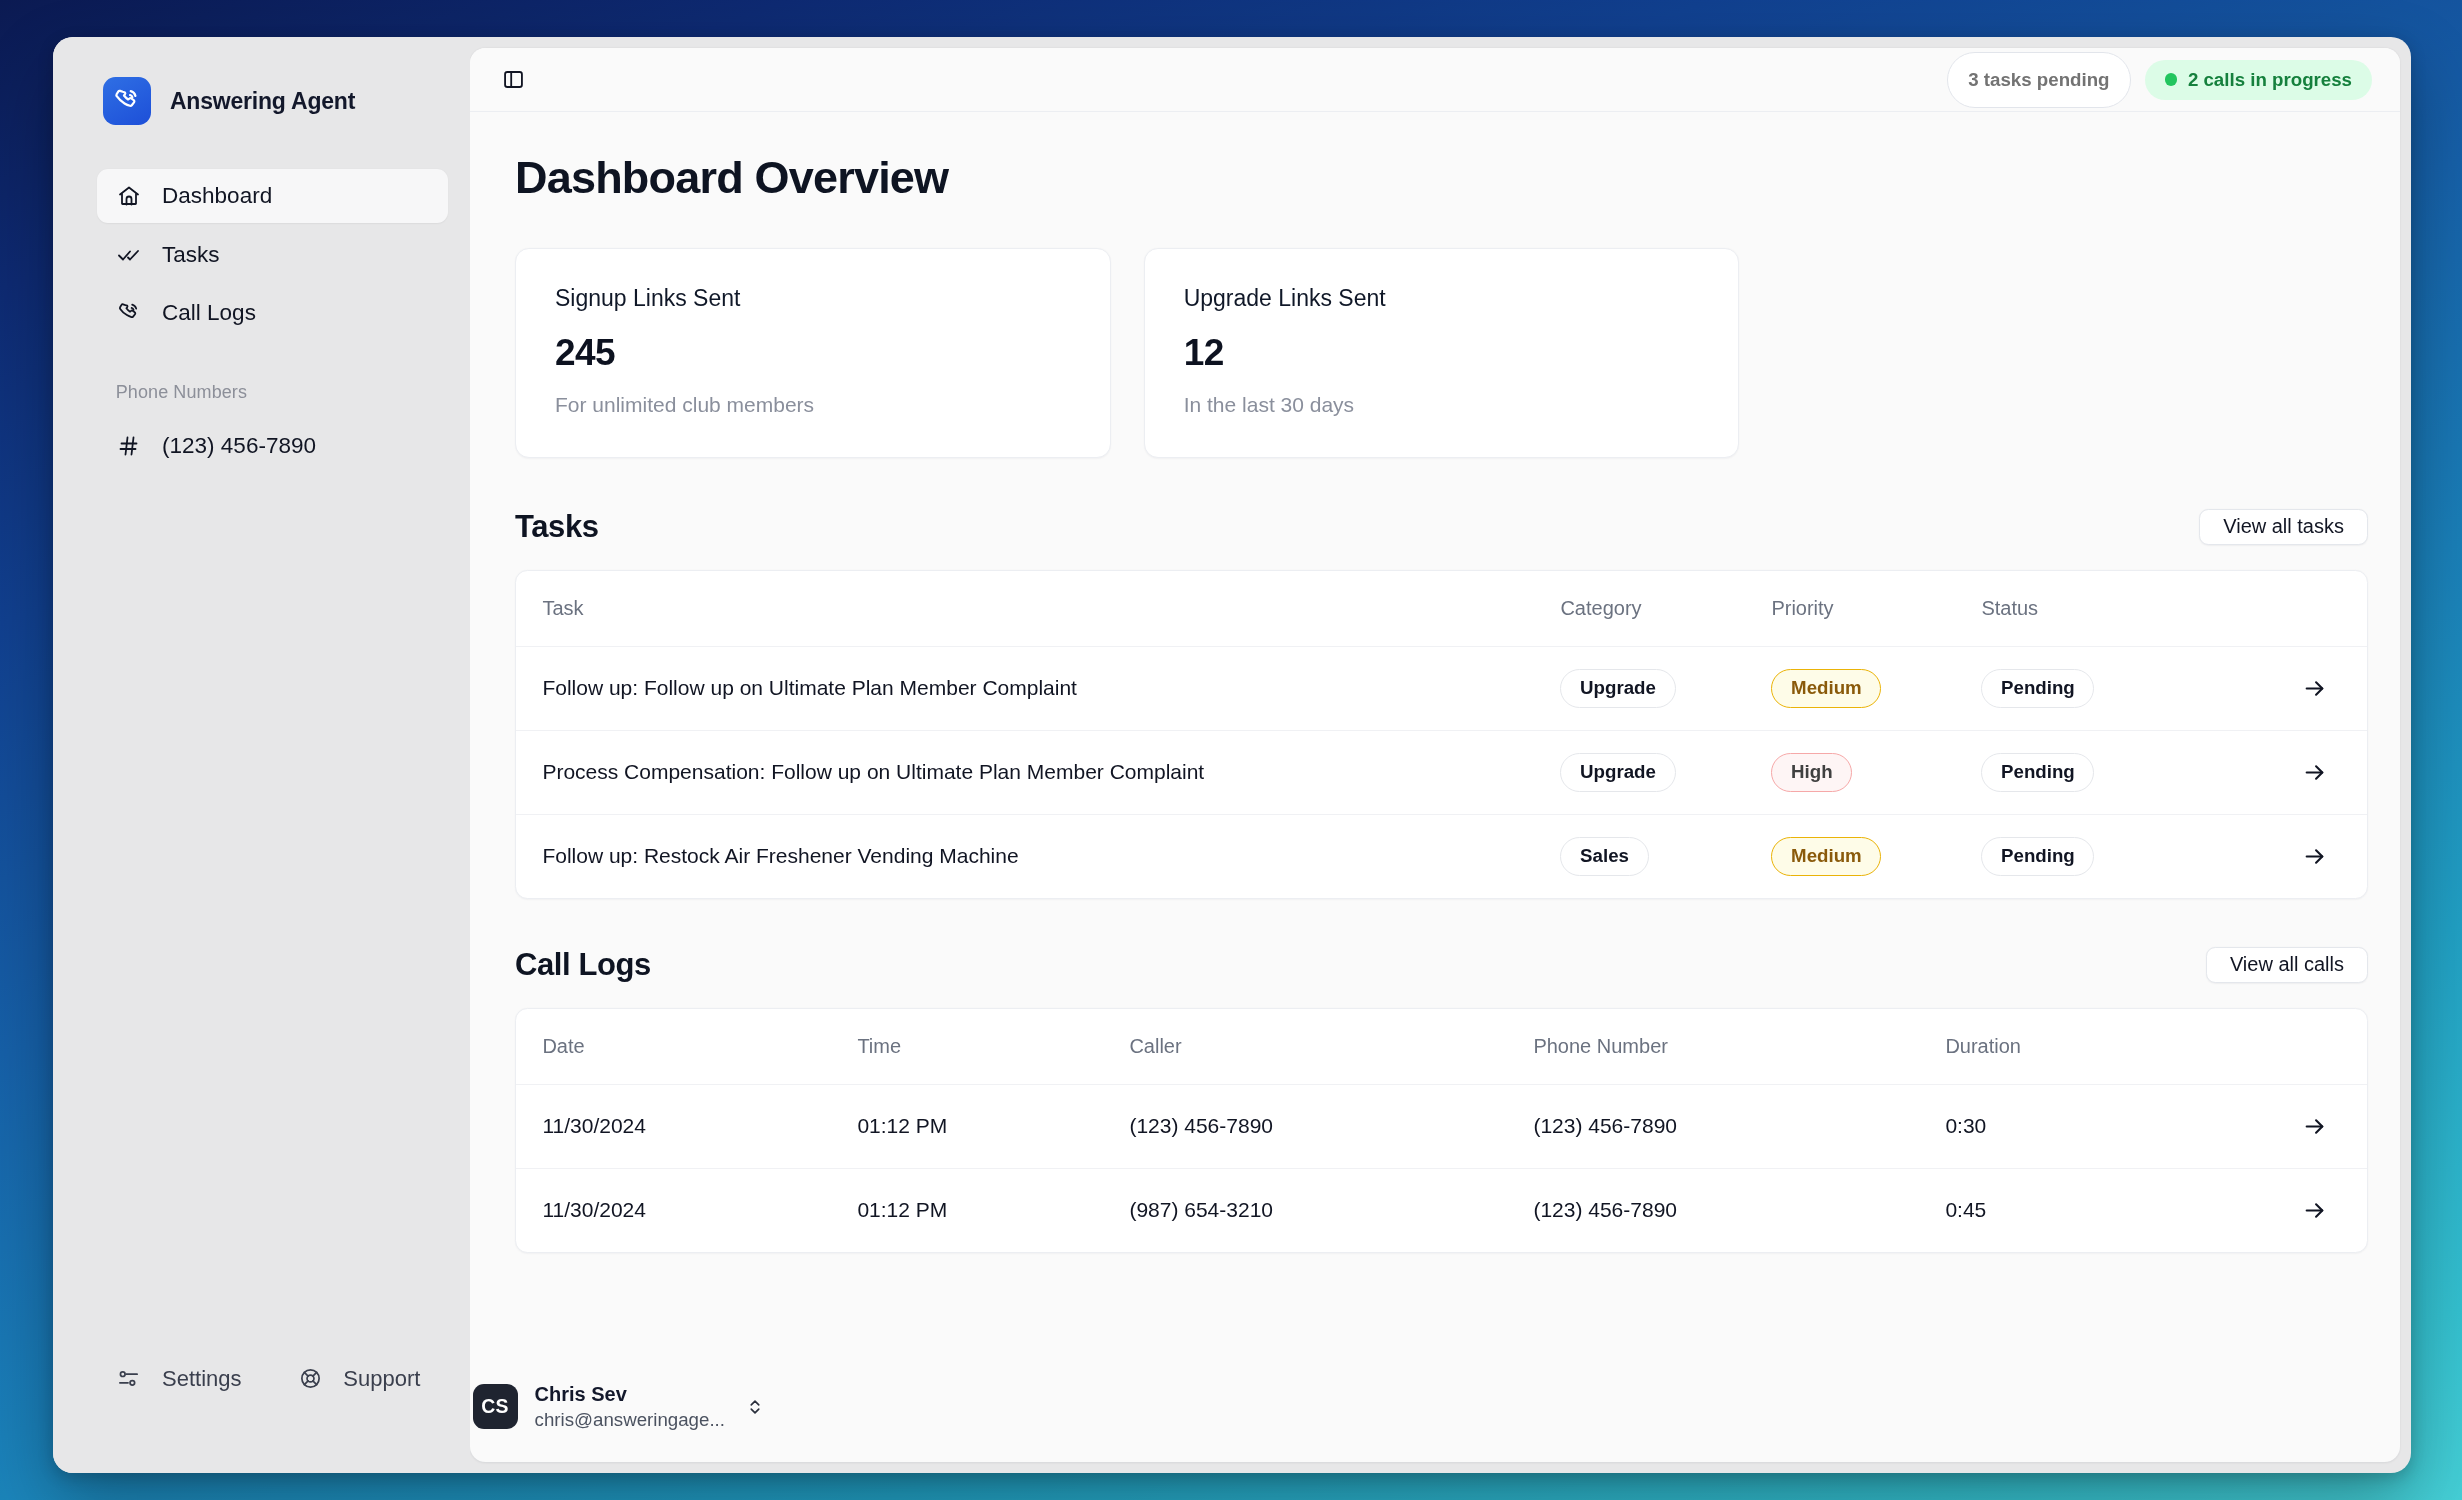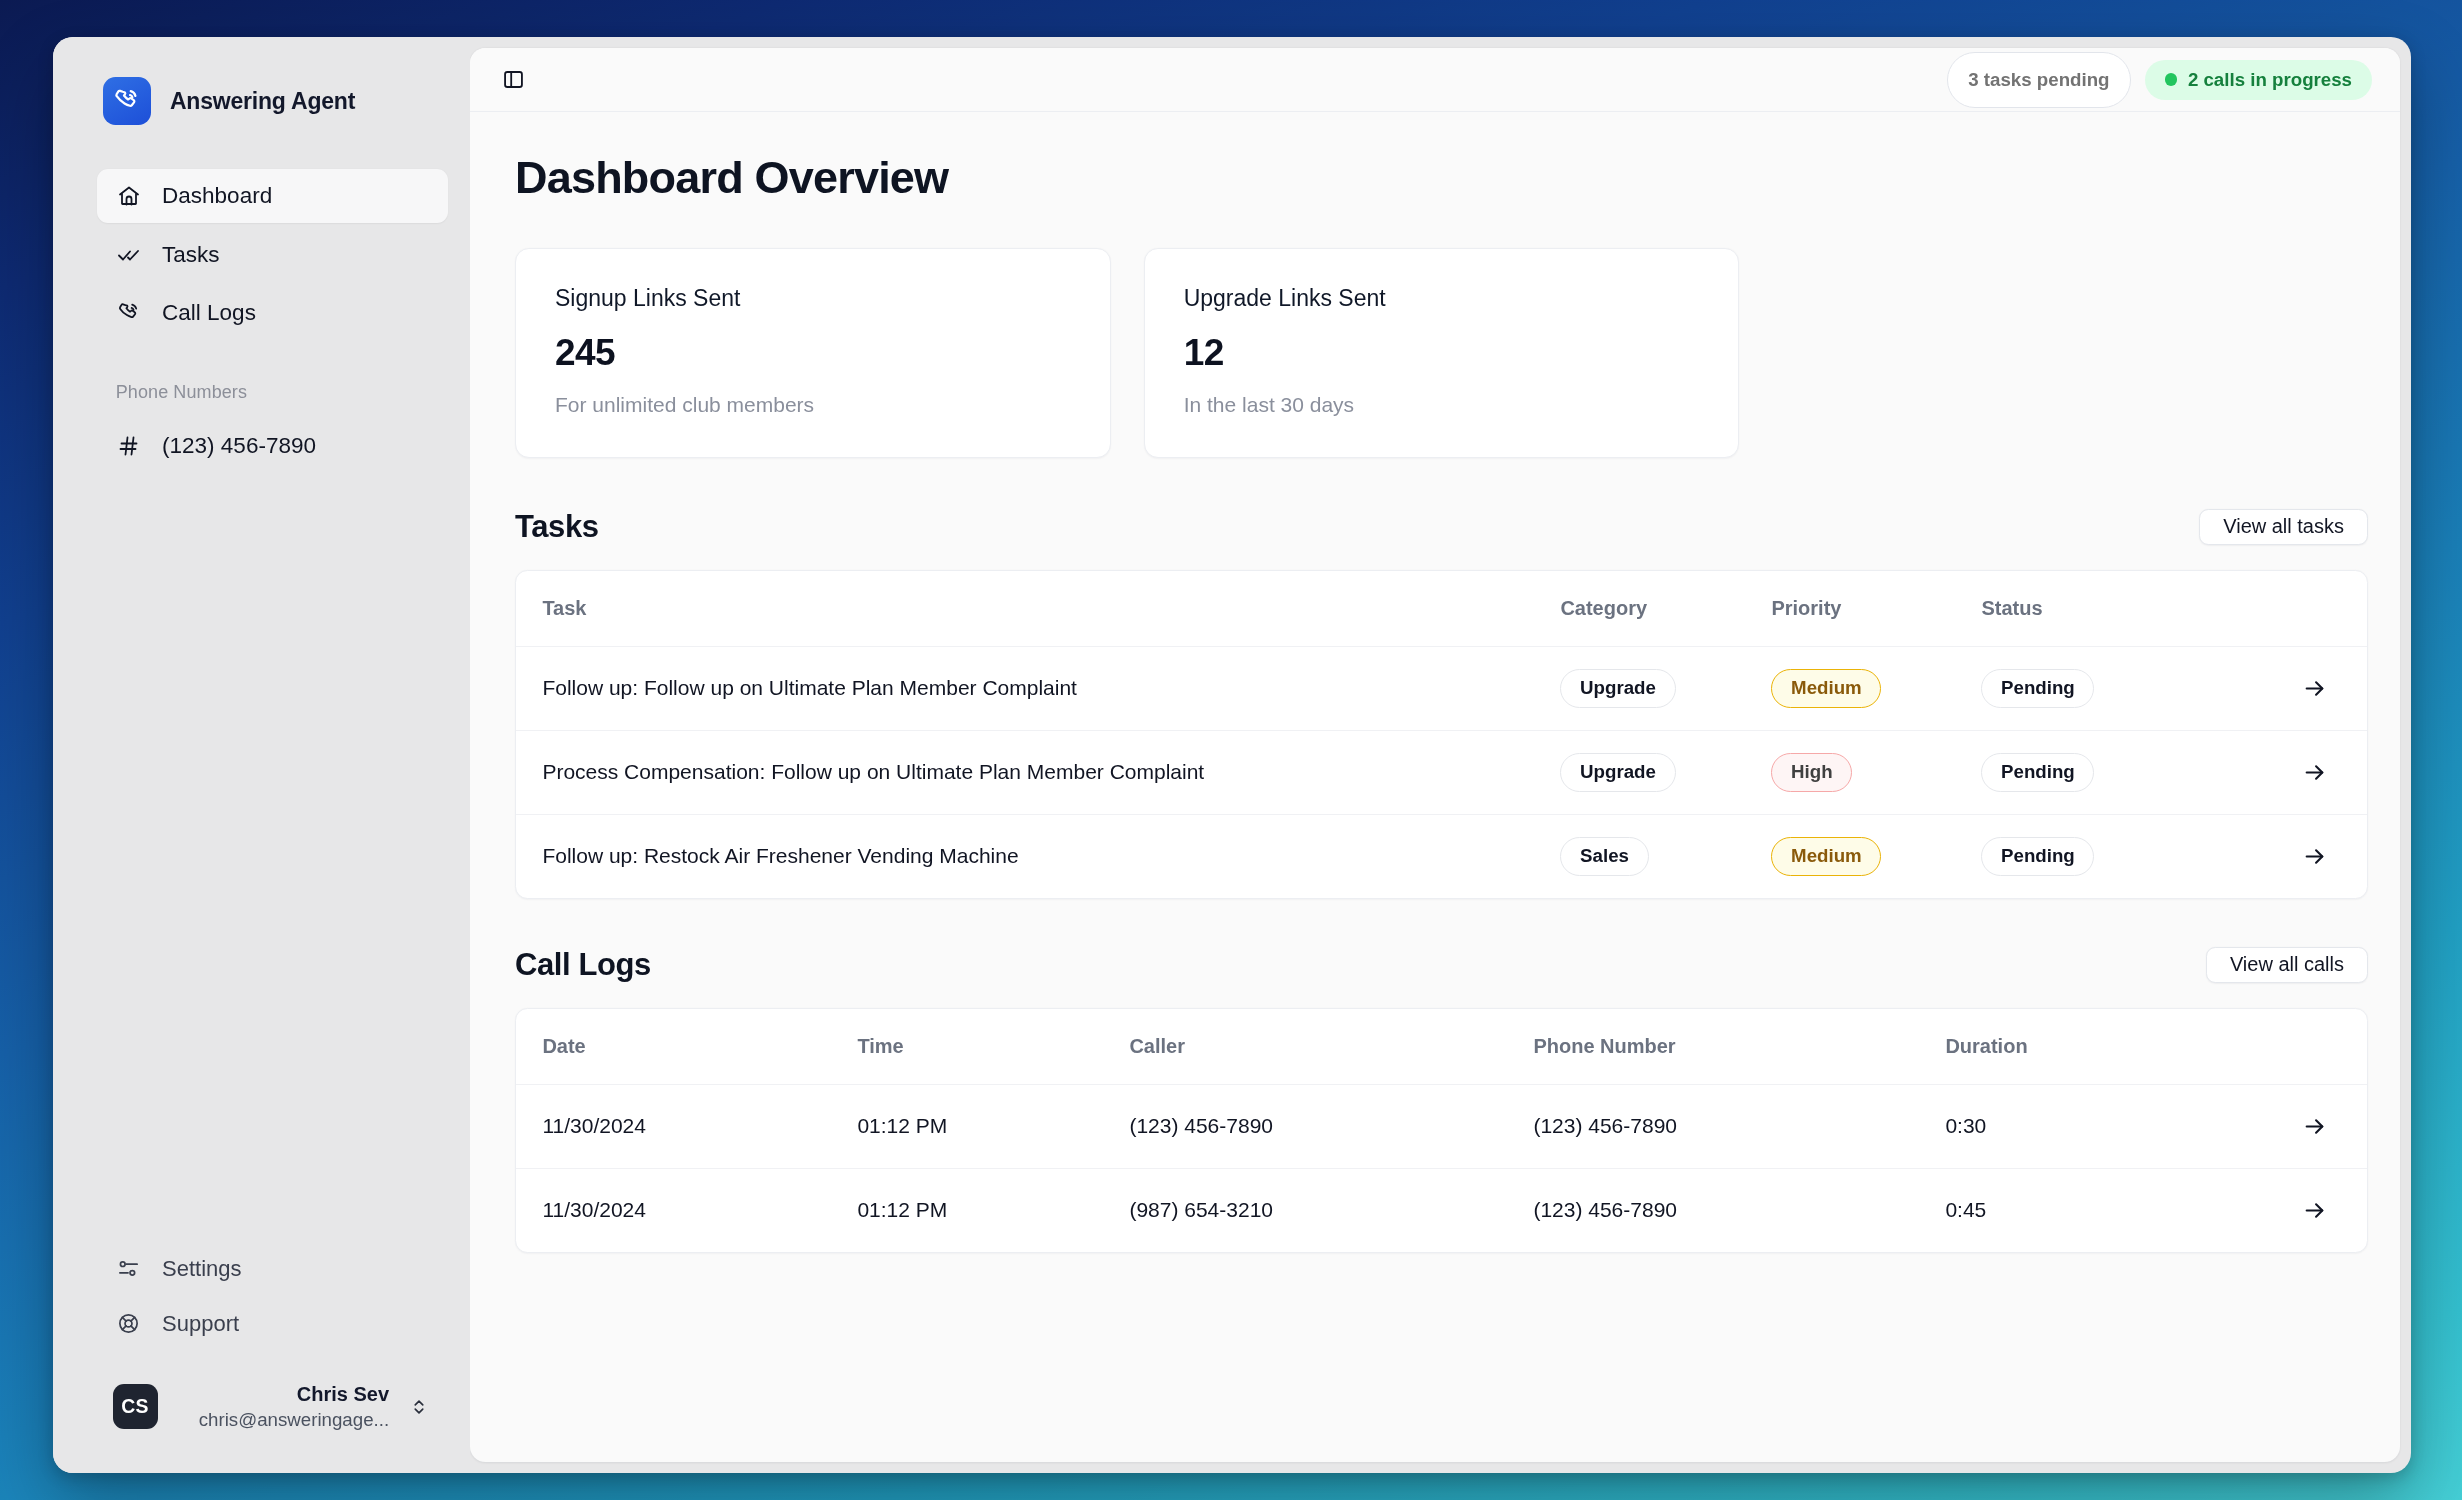--- a/index.html
+++ b/index.html
@@ -105,24 +105,23 @@
     margin-top: 42px;
     margin-bottom: 15.5px;
     padding-left: 18.7px;
     letter-spacing: 0.1px;
   }
 
   .sidebar-spacer { flex: 1 1 auto; }
 
   .sidebar-footer {
     display: flex;
-    flex-direction: column;
-    gap: 4px;
+    flex-direction: row;
+    gap: 18px;
     padding-bottom: 31px;
-    text-align: right;
   }
   .footer-item {
     display: flex;
     align-items: center;
     gap: 20px;
     height: 51px;
     padding: 0 18.7px;
     border-radius: 11px;
     cursor: pointer;
   }
@@ -274,21 +273,21 @@
     margin-bottom: 48px;
   }
   .trow {
     display: flex;
     align-items: center;
     min-height: 84px;
     padding: 0 26.4px;
     border-top: 0.8px solid #f0f1f4;
   }
   .trow.head { border-top: none; min-height: 75px; }
-  .trow.head .cell { font-size: 20px; color: #6b7280; font-weight: 700; }
+  .trow.head .cell { font-size: 20px; color: #6b7280; font-weight: 400; }
   .cell { font-size: 21px; color: #111523; }
 
   
   .tk-task   { flex: 0 0 1018px; }
   .tk-cat    { flex: 0 0 211px; }
   .tk-pri    { flex: 0 0 210px; }
   .tk-status { flex: 0 0 auto; width: 194px; }
   .tk-arrow  { flex: 1 1 auto; display: flex; justify-content: flex-end; padding-right: 7.8px; }
 
   

